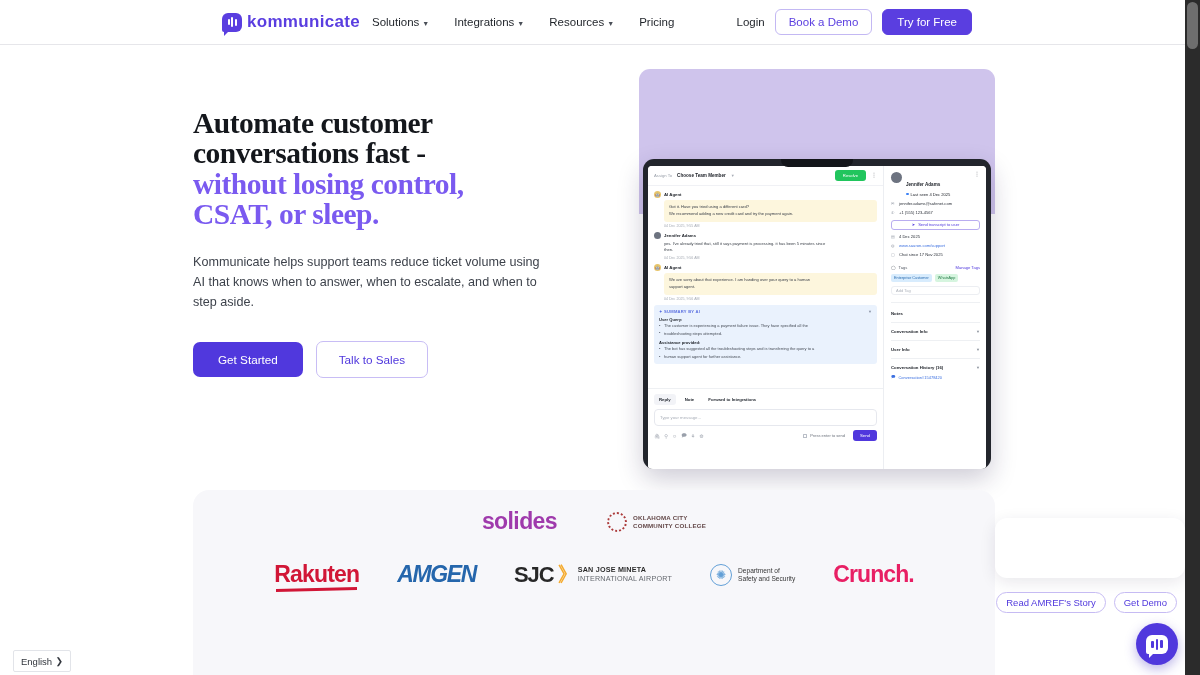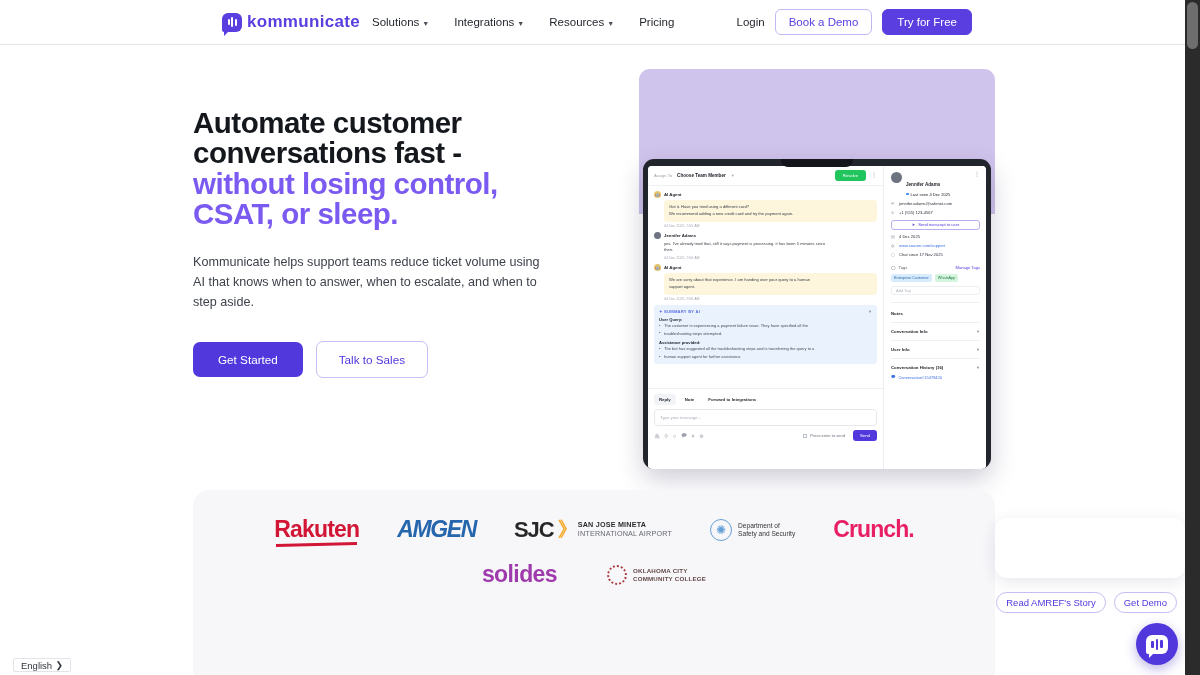--- a/index.html
+++ b/index.html
@@ -60,20 +60,21 @@
     font-size:11.5px; color:#fff; background:#5a3ee0; border:1px solid #5a3ee0;
     border-radius:6px; padding:6px 14px; cursor:pointer; white-space:nowrap; font-weight:400;
   }
 
   
   .hero { position:absolute; top:45px; left:0; width:1185px; height:445px; background:#fff; }
   .hero-copy { position:absolute; left:193px; top:63px; width:380px; }
   .hero-h1 {
     font-size:29.5px; line-height:1.03; font-weight:700; color:#14171c;
     letter-spacing:-0.5px;
+    font-family:Liberation Serif, serif;
   }
   .hero-h1 .accent { color:#7a5af0; }
   .hero-sub {
     margin-top:22px; font-size:12.6px; line-height:1.62; color:#3d424b; width:356px;
   }
   .hero-cta { margin-top:28px; display:flex; gap:13px; align-items:center; }
   .cta-primary {
     background:#5038dd; color:#fff; font-size:11.7px; border:none; border-radius:7px;
     padding:11px 25px; cursor:pointer; font-weight:400;
   }
@@ -264,21 +265,21 @@
     content:"";position:absolute;left:3px;bottom:-4px;
     width:0;height:0;border-left:5px solid #fff;border-bottom:5px solid transparent;
   }
   .launcher-bubble i { display:block;width:2.5px;background:#5038dd;border-radius:1px; }
   .launcher-bubble i:nth-child(1){height:7px;}
   .launcher-bubble i:nth-child(2){height:11px;}
   .launcher-bubble i:nth-child(3){height:8px;}
 
   
   .lang-picker {
-    position:absolute; left:13px; bottom:3px; width:58px; height:14px;
+    position:absolute; left:13px; bottom:3px; width:58px; height:22px;
     background:#fff; border:1px solid #e2e4e9; border-radius:2px;
     display:flex; align-items:center; justify-content:space-between;
     padding:0 7px; font-size:9.5px; color:#32363d; cursor:pointer; z-index:55;
   }
   .lang-chev { font-size:9px; color:#32363d; }
 </style>
 </head>
 <body>
 
 <div class="page">
@@ -501,51 +502,51 @@
             </div>
           </div>
 
         </div>
       </div>
     </div>
   </div>
 
   <div class="trusted">
 
+    <div class="logo-row second">
+      <div class="lg lg-solides">solides</div>
+      <div class="lg lg-okc">
+        <span class="okc-mark"></span>
+        <span class="okc-txt">
+          <div>OKLAHOMA CITY</div>
+          <div>COMMUNITY COLLEGE</div>
+        </span>
+      </div>
+    </div>
+
     <div class="logo-row">
       <div class="lg lg-rakuten">Rakuten</div>
       <div class="lg lg-amgen">AMGEN</div>
       <div class="lg lg-sjc">
         <span class="sjc-txt">SJC</span>
         <span class="sjc-chev">》</span>
         <span class="sjc-sub">
           <div class="a">SAN JOSE MINETA</div>
           <div class="b">INTERNATIONAL AIRPORT</div>
         </span>
       </div>
       <div class="lg lg-un">
         <span class="un-mark">✺</span>
         <span class="un-txt">
           <div>Department of</div>
           <div>Safety and Security</div>
         </span>
       </div>
       <div class="lg lg-crunch">Crunch.</div>
     </div>
-
-    <div class="logo-row second">
-      <div class="lg lg-solides">solides</div>
-      <div class="lg lg-okc">
-        <span class="okc-mark"></span>
-        <span class="okc-txt">
-          <div>OKLAHOMA CITY</div>
-          <div>COMMUNITY COLLEGE</div>
-        </span>
-      </div>
-    </div>
   </div>
 
   <div class="widget-card"></div>
   <div class="widget-btns">
     <button class="wbtn">Read AMREF's Story</button>
     <button class="wbtn">Get Demo</button>
   </div>
   <div class="chat-launcher">
     <span class="launcher-bubble">
         <i></i>

